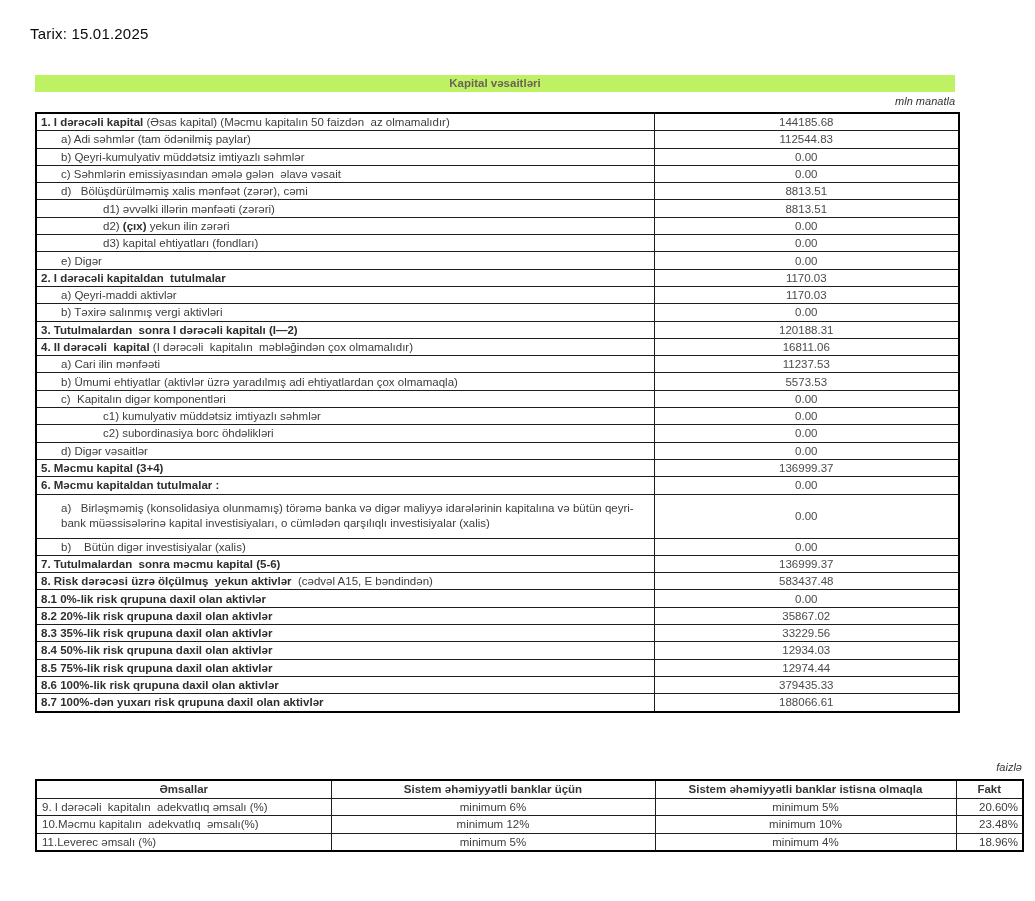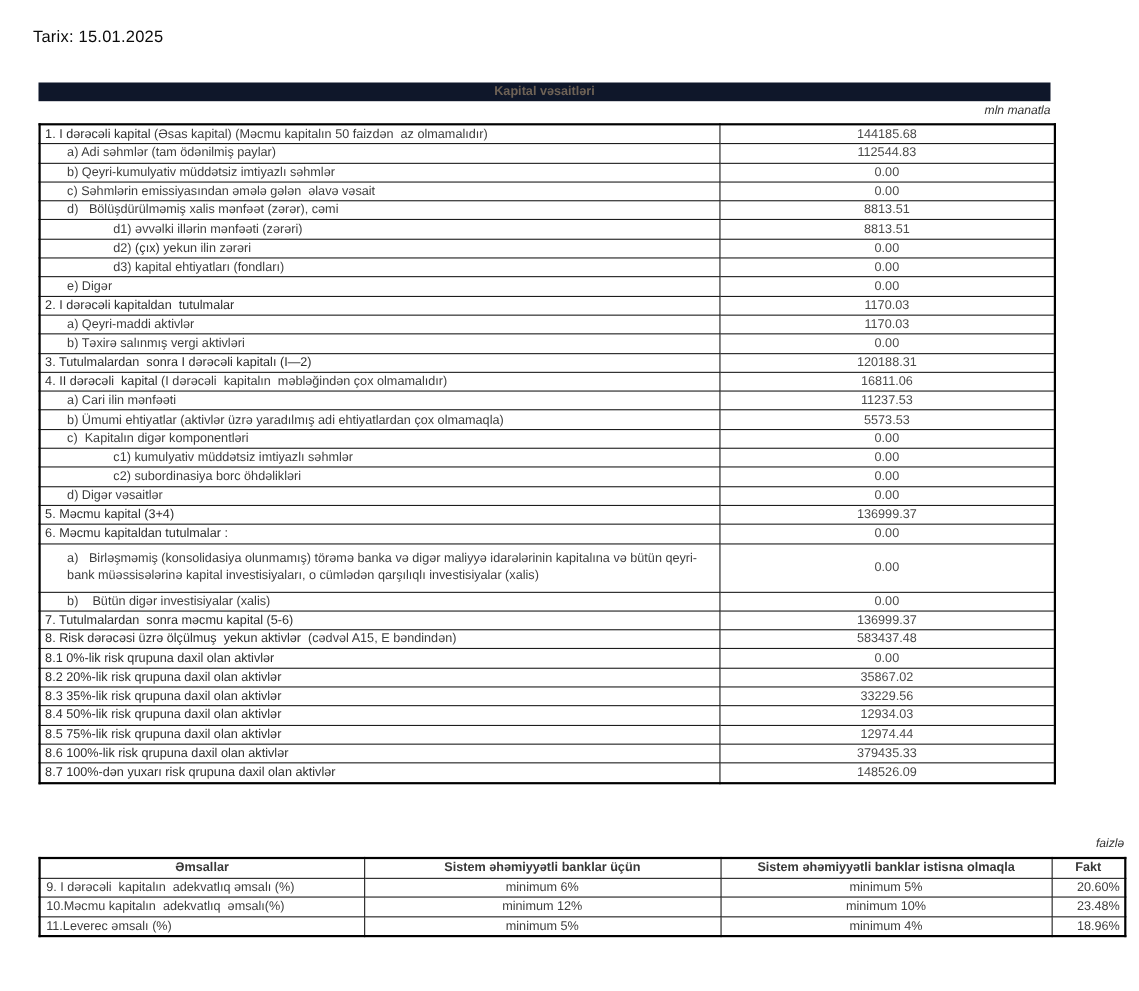--- a/index.html
+++ b/index.html
@@ -21,40 +21,40 @@
 
   .capital { position:absolute; left:35px; top:112px; width:923px; border:2px solid #000; }
   .capital td {
     border:1.5px solid #1d1d1d; font-size:11.5px; color:#3d3d3d;
     height:16.3px; padding:0; vertical-align:middle; overflow:hidden;
   }
   .capital td.lbl { padding:0 4px; white-space:pre-wrap; }
   .capital td.lbl.ind0 { padding-left:4px; }
   .capital td.lbl.ind1 { padding-left:24px; }
   .capital td.lbl.ind2 { padding-left:66px; }
-  .capital .b { font-weight:normal; color:#2e2e2e; }
+  .capital .b { font-weight:bold; color:#2e2e2e; }
   .capital td.val { text-align:center; color:#4a4a4a; }
   .capital tr.tall td { height:39px; }
   .capital tr.tall td.lbl { line-height:1.35; padding-top:2px; padding-bottom:2px; }
 
   .ratios { position:absolute; left:35px; top:779px; width:987px; border:2px solid #000; }
   .ratios th, .ratios td { border:1.5px solid #1d1d1d; font-size:11.5px; height:16.5px; padding:0; vertical-align:middle; }
   .ratios th { font-weight:bold; color:#383838; text-align:center; }
   .ratios td.rlbl { text-align:left; padding-left:5px; color:#3d3d3d; white-space:pre-wrap;margin-left:36px; }
   .ratios td.c { text-align:center; color:#3d3d3d; }
   .ratios td.fakt { text-align:right; padding-right:4px; color:#3d3d3d; }
 </style>
 </head>
 <body>
 
 <div class="page">
 
   <div class="tarix">Tarix: 15.01.2025</div>
 
-  <div class="titlebar" style="background: #0f172a; color: rgb(110, 98, 86); text-align: center;">
+  <div class="titlebar" style="background: #bef264; color: rgb(110, 98, 86); text-align: center;">
     <span>Kapital vəsaitləri</span>
   </div>
 
   <div class="note note1">mln manatla</div>
 
   <table class="capital">
     <colgroup>
         <col style="width:618px">
         <col style="width:305px">
       </colgroup>
@@ -182,21 +182,21 @@
         <tr>
           <td class="lbl ind0"><span class="b">8.5 75%-lik risk qrupuna daxil olan aktivlər</span></td>
           <td class="val">12974.44</td>
         </tr>
         <tr>
           <td class="lbl ind0"><span class="b">8.6 100%-lik risk qrupuna daxil olan aktivlər</span></td>
           <td class="val">379435.33</td>
         </tr>
         <tr>
           <td class="lbl ind0"><span class="b">8.7 100%-dən yuxarı risk qrupuna daxil olan aktivlər</span></td>
-          <td class="val">148526.09</td>
+          <td class="val">188066.61</td>
         </tr>
       </tbody>
   </table>
 
   <div class="note note2">faizlə</div>
 
   <table class="ratios">
     <colgroup>
         <col style="width:295px">
         <col style="width:324px">

